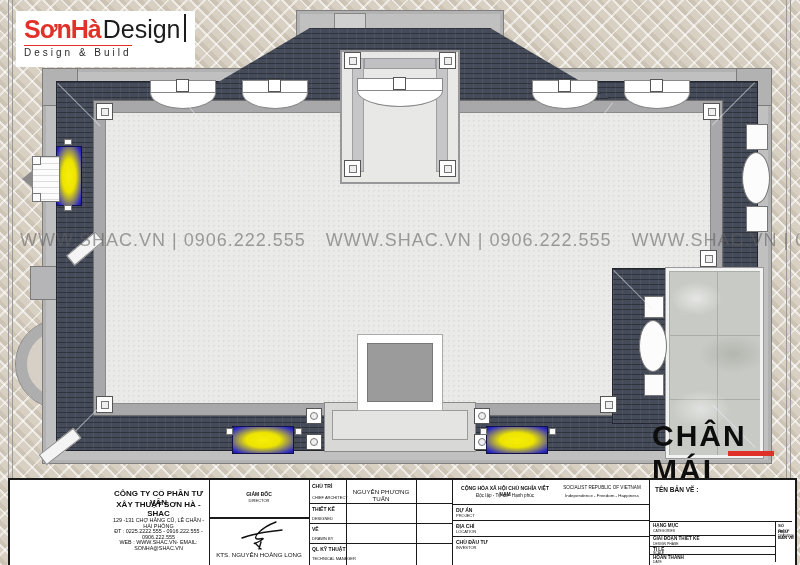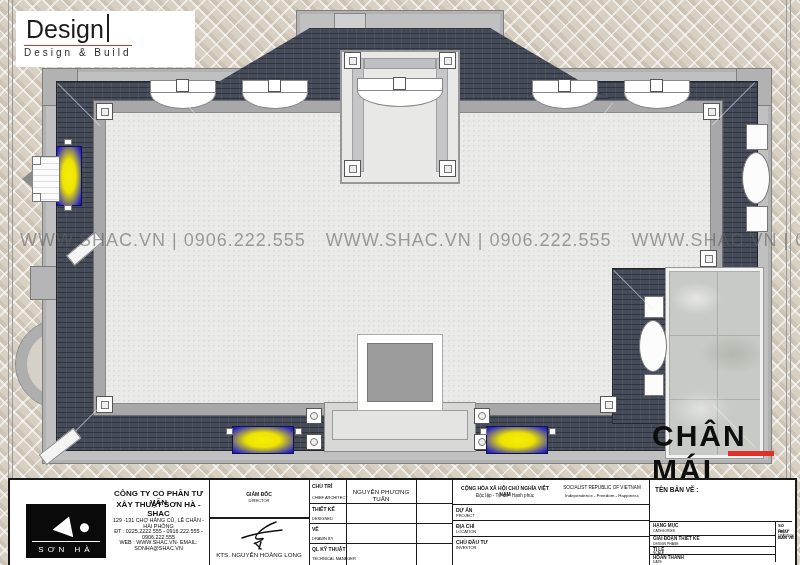--- a/index.html
+++ b/index.html
@@ -215,40 +215,33 @@
   <span>WWW.SHAC.VN  |  0906.222.555</span>
   <span>WWW.SHAC.VN  |  0906.222.555</span>
   <span>WWW.SHAC.VN  |  0906.222.555</span>
 </div>
 
 <div class="plan-label">CHÂN MÁI</div>
 <div class="red-bar" style="background:#e03128"></div>
 
 <div class="logo-box">
   <div class="logo-row">
+    <span class="logo-red">SơnHà</span>
     <span class="logo-black">Design</span>
     <span class="logo-bar"></span>
   </div>
   <span class="logo-tag">Design &amp; Build</span>
 </div>
 
 <div class="tb">
   <div class="vl" style="left:199px"></div>
   <div class="vl" style="left:299px"></div>
   <div class="vl" style="left:442px"></div>
   <div class="vl" style="left:639px"></div>
 
-  <div class="sonha-logo">
-    <div class="glyph">
-        <div class="tri"></div>
-        <div class="dot"></div>
-      </div>
-    <div class="lg-line"></div>
-    <div class="lg-name">SƠN HÀ</div>
-  </div>
   <div class="cell-t" style="left:100px;top:9px;width:97px;text-align:center;font-size:8px;font-weight:bold">CÔNG TY CỔ PHẦN TƯ VẤN</div>
   <div class="cell-t" style="left:100px;top:20px;width:97px;text-align:center;font-size:8px;font-weight:bold">XÂY THUẬT SƠN HÀ - SHAC</div>
   <div class="cell-t" style="left:99px;top:37px;width:99px;text-align:center;font-size:5.4px">129 -131 CHỢ HÀNG CŨ, LÊ CHÂN - HẢI PHÒNG</div>
   <div class="cell-t" style="left:99px;top:48px;width:99px;text-align:center;font-size:5.4px">ĐT : 0225.2222.555 - 0916.222.555 - 0906.222.555</div>
   <div class="cell-t" style="left:99px;top:59px;width:99px;text-align:center;font-size:5.4px">WEB : WWW.SHAC.VN- EMAIL: SONHA@SHAC.VN</div>
 
   <div class="cell-t vi-l" style="left:199px;top:11px;width:100px;text-align:center">GIÁM ĐỐC</div>
   <div class="cell-t en-l" style="left:199px;top:18px;width:100px;text-align:center">DIRECTOR</div>
   <div class="hl" style="left:199px;top:37px;width:100px;height:2px"></div>
   <svg class="sig-svg" style="left:222px;top:40px" width="56" height="30" viewBox="0 0 56 30">

